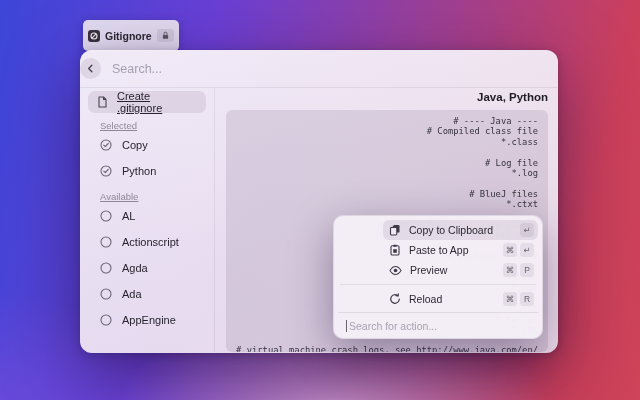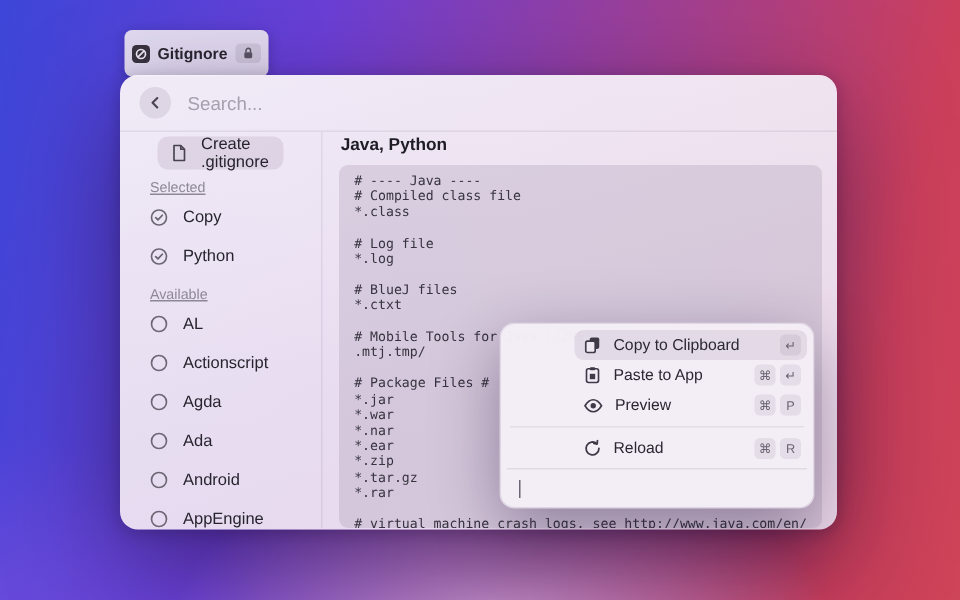--- a/index.html
+++ b/index.html
@@ -28,48 +28,48 @@
   }
 
   
   .window {
     position: absolute; left: 80px; top: 50px; width: 478px; height: 303px;
     border-radius: 12px; overflow: hidden;
     background: linear-gradient(165deg, rgba(246,240,248,0.97) 0%, rgba(238,229,242,0.95) 60%, rgba(236,224,240,0.94) 100%);
     box-shadow: 0 24px 70px rgba(25,10,45,0.5), 0 2px 10px rgba(25,10,45,0.25);
   }
   .searchbar {
-    height: 38px; display: flex; align-items: center; padding-left: 13px;
+    height: 38px; display: flex; align-items: center; 
     border-bottom: 1px solid rgba(40,20,60,0.08);
   }
   .back-button {
     width: 21px; height: 21px; border-radius: 50%; border: none;
     background: rgba(40,20,60,0.09); display: flex; align-items: center; justify-content: center;
     color: #4b4553; cursor: pointer;
   }
   .search-placeholder { margin-left: 11px; font-size: 12.5px; color: #a59fae; }
 
   .content { display: flex; height: 264px; }
   .sidebar {
     width: 180px; border-right: 1px solid rgba(40,20,60,0.08);
     padding-top: 3px; overflow: hidden;
   }
   .create-item {
-    margin: 0 25px; height: 22px; border-radius: 7px; background: rgba(95,70,110,0.12);
+    margin: 0 8px; height: 22px; border-radius: 7px; background: rgba(95,70,110,0.12);
     display: flex; align-items: center; gap: 9px; padding: 0 9px;
-    font-size: 11px; color: #27242e; font-weight: 500;
+    font-size: 11px; color: #27242e; font-weight: 500; text-decoration: underline;
   }
   .section-title { margin: 7px 0 0 20px; height: 12px; font-size: 9.5px; color: #8e8896; text-decoration: underline; }
   .side-row {
     height: 26px; display: flex; align-items: center; gap: 10px; padding-left: 20px;
     font-size: 11px; color: #27242e;
   }
   .side-icon { display: flex; color: #6d6775; }
 
-  .preview { flex: 1; padding: 3px 10px 0 11px; display: flex; flex-direction: column; }
+  .preview { flex: 1; padding: 3px 10px 0 11px; display: flex; flex-direction: column; text-align: right; }
   .preview-title { height: 16px; font-size: 11.5px; font-weight: bold; color: #1e1c24; padding-left: 1px; }
   .code-block {
     margin-top: 3px; flex: 1; border-radius: 6px;
     background: rgba(140,128,155,0.22);
     padding: 6px 10px; overflow: hidden;
   }
   .code-block pre {
     font-family: "DejaVu Sans Mono", monospace;
     font-size: 8.8px; line-height: 10.4px; color: #37333f; white-space: pre;
   }
@@ -201,28 +201,20 @@
             </svg>
         </span>
         <span>Ada</span>
       </div>
       <div class="side-row">
         <span class="side-icon">
           <svg width="12" height="12" viewBox="0 0 12 12">
               <circle cx="6" cy="6" r="5" fill="none" stroke="currentColor" stroke-width="1.1"></circle>
             </svg>
         </span>
-        <span>Android</span>
-      </div>
-      <div class="side-row">
-        <span class="side-icon">
-          <svg width="12" height="12" viewBox="0 0 12 12">
-              <circle cx="6" cy="6" r="5" fill="none" stroke="currentColor" stroke-width="1.1"></circle>
-            </svg>
-        </span>
         <span>AppEngine</span>
       </div>
     </div>
 
     <div class="preview">
       <div class="preview-title">Java, Python</div>
       <div class="code-block">
         <pre># ---- Java ----
 # Compiled class file
 *.class
@@ -304,14 +296,15 @@
     </span>
     <span>Reload</span>
     <span class="menu-keys">
       <span class="keycap">⌘</span>
       <span class="keycap">R</span>
     </span>
   </div>
 
   <div class="menu-search">
     <span class="caret"></span>
+    <span class="menu-search-placeholder">Search for action...</span>
   </div>
 </div>
 
 </body></html>

